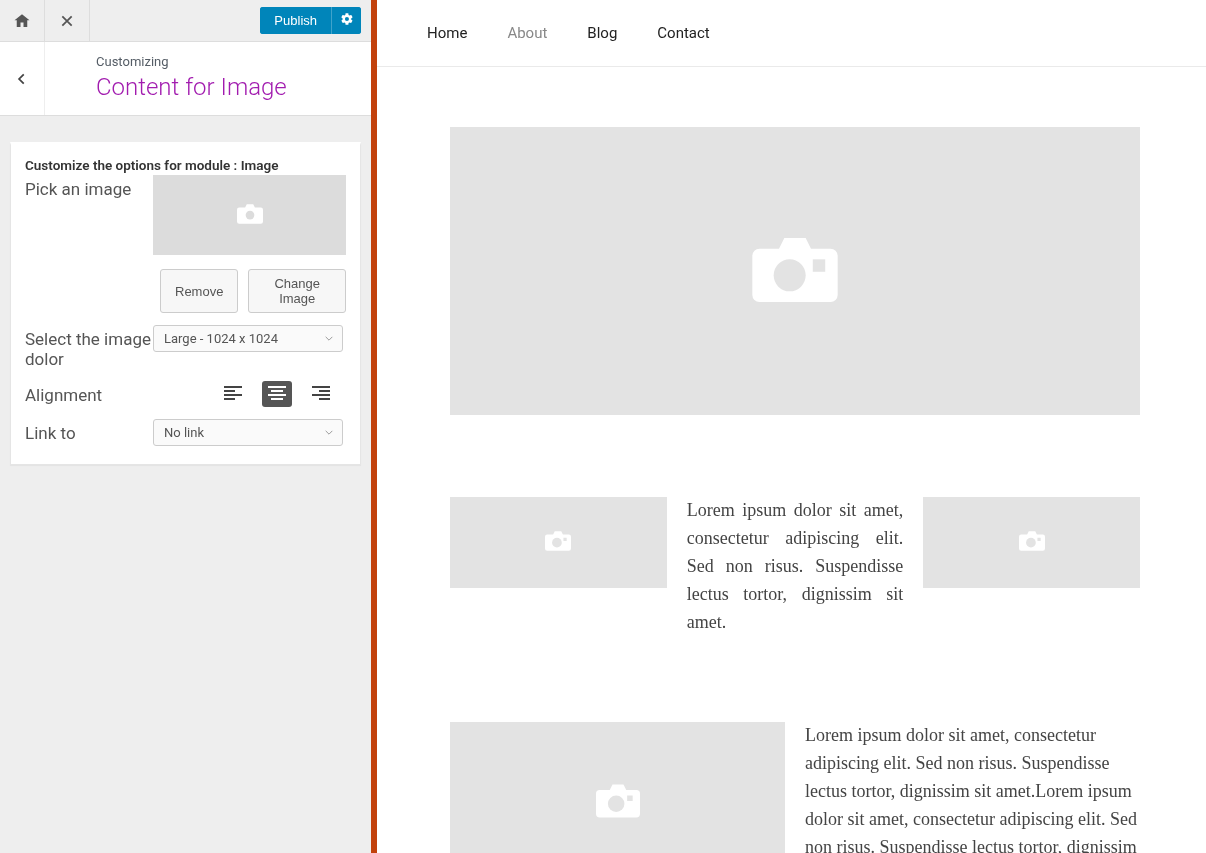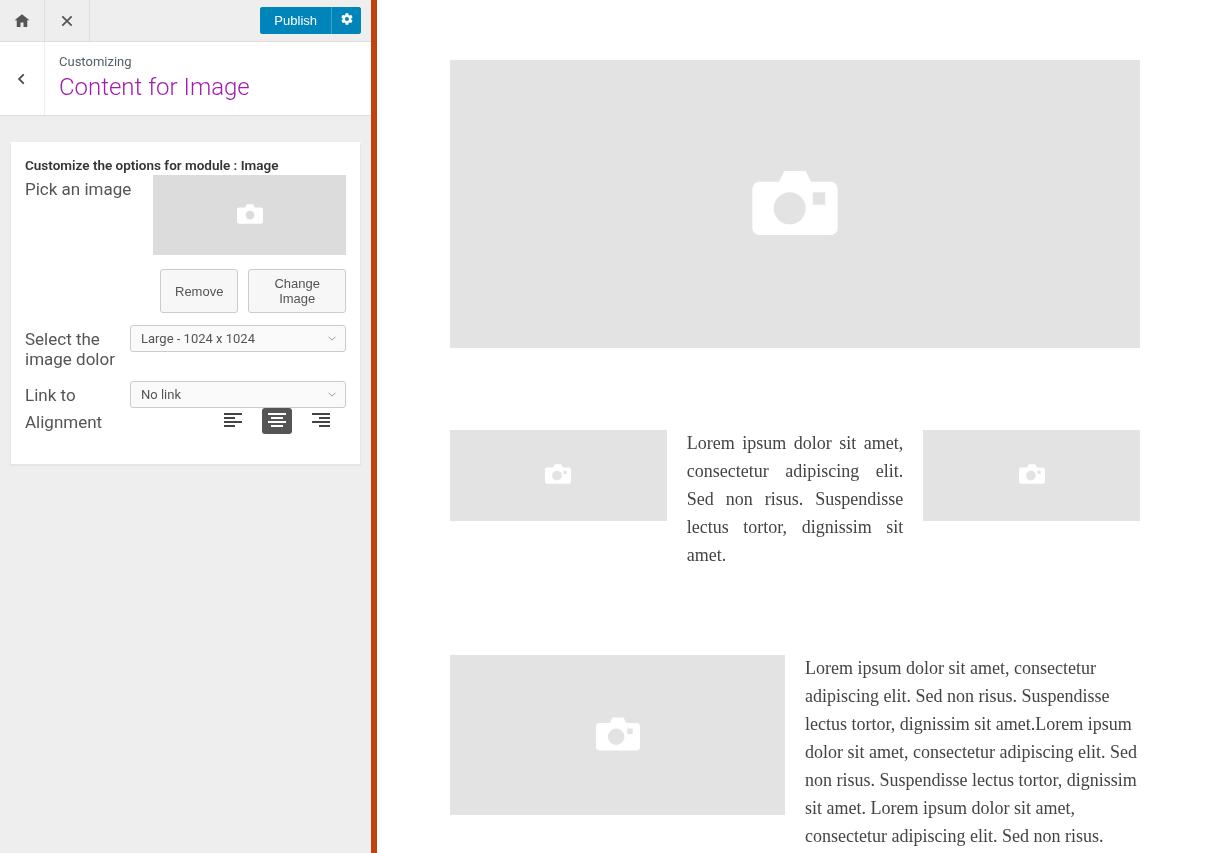--- a/index.html
+++ b/index.html
@@ -8,38 +8,38 @@
 
 .customizer { width: 377px; height: 853px; background: #eeeeee; position: absolute; top: 0; left: 0; border-right: 6px solid #c2410c; }
 .top-bar { height: 42px; background: #eeeeee; border-bottom: 1px solid #ddd; display: flex; align-items: stretch; justify-content: space-between; padding: 0 10px 0 0; }
 .top-icons { display: flex; align-items: stretch; }
 .top-icon { width: 45px; display: flex; align-items: center; justify-content: center; border-right: 1px solid #ddd; color: #555; cursor: pointer; }
 .publish-wrap { display: flex; align-items: center; }
 .publish-group { display: flex; background: #0085ba; border-radius: 3px; overflow: hidden; }
 .publish-btn { background: #0085ba; color: #fff; border: none; padding: 6px 14px; font-size: 13px; cursor: pointer; }
 .gear-btn { width: 30px; background: #0085ba; border: none; border-left: 1px solid rgba(255,255,255,0.25); color: #fff; display: flex; align-items: center; justify-content: center; cursor: pointer; }
 
-.hdr-row { background: #fff; border-bottom: 1px solid #ddd; display: flex; align-items: stretch; min-height: 74px; }
+.hdr-row { background: #fff; border-bottom: 1px solid #ddd; display: flex; align-items: stretch; min-height: 74px; gap: 37px; }
 .back-btn { width: 45px; display: flex; align-items: center; justify-content: center; border-right: 1px solid #eee; cursor: pointer; color: #444; }
 .hdr-text { padding: 12px 14px; flex: 1; }
 .hdr-small { font-size: 13px; color: #555d66; margin-bottom: 4px; }
 .hdr-big { font-size: 24px; font-weight: 300; color: #a21caf; }
 
 .panel-card { background: #fff; margin: 26px 10px 10px 10px; padding: 12px 14px 18px 14px; border: 1px solid #e5e5e5; border-top: 3px solid #fff; box-shadow: 0 1px 1px rgba(0,0,0,0.04); }
 .panel-title { font-weight: 600; font-size: 13.5px; color: #333; margin-bottom: 2px; }
 
 .row { display: flex; align-items: flex-start; margin-bottom: 12px; }
 .row-label { width: 128px; font-size: 17px; color: #555; padding-top: 4px; }
 .row-ctrl { flex: 1; }
 
 .thumb { height: 80px; background: #dcdcdc; display: flex; align-items: center; justify-content: center; color: #fff; }
 .btns { display: flex; gap: 10px; margin-top: 14px; padding-left: 7px; }
 .btn { background: #f7f7f7; border: 1px solid #ccc; color: #555; font-size: 13px; padding: 6px 14px; border-radius: 3px; cursor: pointer; }
 
-.select { width: 216px; height: 27px; border: 1px solid #ccc; border-radius: 3px; background: #fafafa; color: #555; font-size: 13px; padding: 0 28px 0 10px; display: flex; align-items: center; position: relative; cursor: pointer; }
+.select { width: 190px; height: 27px; border: 1px solid #ccc; border-radius: 3px; background: #fafafa; color: #555; font-size: 13px; padding: 0 28px 0 10px; display: flex; align-items: center; position: relative; cursor: pointer; }
 .select-caret { position: absolute; right: 8px; top: 50%; transform: translateY(-50%); color: #888; }
 
 .align-group { display: flex; gap: 14px; justify-content: flex-end; padding-right: 10px; }
 .align-item { width: 30px; height: 26px; border: 1px solid transparent; border-radius: 3px; display: flex; align-items: center; justify-content: center; cursor: pointer; color: #444; }
 .align-item.active { background: #555; color: #fff; }
 
 
 .preview { position: absolute; left: 377px; top: 0; width: 829px; height: 853px; background: #fff; overflow: hidden; }
 .prev-hdr { height: 67px; border-bottom: 1px solid #eaeaea; display: flex; align-items: center; padding-left: 50px; }
 .edit-badge { position: absolute; left: 382px; top: 8px; width: 22px; height: 22px; border-radius: 50%; background: #0085ba; color: #fff; display: flex; align-items: center; justify-content: center; cursor: pointer; }
@@ -124,34 +124,20 @@
           <button class="btn">Change Image</button>
         </div>
       </div>
     </div>
 
     <div class="row">
       <div class="row-label">Select the image dolor</div>
       <div class="row-ctrl">
         <div class="select">
           <span>Large - 1024 x 1024</span>
-          <span class="select-caret">
-            <svg width="10" height="10" viewBox="0 0 24 24" fill="none" stroke="currentColor" stroke-width="2">
-                <path d="M4 8 L12 16 L20 8"></path>
-              </svg>
-          </span>
-        </div>
-      </div>
-    </div>
-
-    <div class="row" style="margin-bottom:0;">
-      <div class="row-label">Link to</div>
-      <div class="row-ctrl">
-        <div class="select">
-          <span>No link</span>
           <span class="select-caret">
             <svg width="10" height="10" viewBox="0 0 24 24" fill="none" stroke="currentColor" stroke-width="2">
                 <path d="M4 8 L12 16 L20 8"></path>
               </svg>
           </span>
         </div>
       </div>
     </div>
 
     <div class="row">
@@ -175,32 +161,54 @@
           <div class="align-item">
             <span>
               <svg width="18" height="14" viewBox="0 0 18 14" stroke="currentColor" stroke-width="2">
                   <path d="M0 1h18M7 5h11M0 9h18M7 13h11"></path>
                 </svg>
             </span>
           </div>
         </div>
       </div>
     </div>
+
+    <div class="row" style="margin-bottom:0;">
+      <div class="row-label">Link to</div>
+      <div class="row-ctrl">
+        <div class="select">
+          <span>No link</span>
+          <span class="select-caret">
+            <svg width="10" height="10" viewBox="0 0 24 24" fill="none" stroke="currentColor" stroke-width="2">
+                <path d="M4 8 L12 16 L20 8"></path>
+              </svg>
+          </span>
+        </div>
+      </div>
+    </div>
   </div>
 </div>
 
 <div class="edit-badge">
   <span>
     <svg width="12" height="12" viewBox="0 0 24 24" fill="currentColor">
         <path d="M3 17.25V21h3.75l11-11.04-3.75-3.75L3 17.25zM20.71 7.04a1 1 0 0 0 0-1.41l-2.34-2.34a1 1 0 0 0-1.41 0l-1.83 1.83 3.75 3.75 1.83-1.83z"></path>
       </svg>
   </span>
 </div>
 
 <div class="preview">
+  <div class="prev-hdr">
+    <nav class="nav">
+      <a>Home</a>
+      <a class="muted">About</a>
+      <a>Blog</a>
+      <a>Contact</a>
+    </nav>
+  </div>
 
   <div class="prev-body">
     <div class="hero-block cam-lg">
       <span>
         <svg viewBox="0 0 24 18" fill="#ffffff">
             <path d="M9 0h6l1.5 3H22a2 2 0 0 1 2 2v11a2 2 0 0 1-2 2H2a2 2 0 0 1-2-2V5a2 2 0 0 1 2-2h5.5Z"></path>
             <circle cx="10.5" cy="10.5" r="4.5" fill="#e3e3e3"></circle>
             <rect x="17" y="6" width="3.5" height="3.5" fill="#e3e3e3"></rect>
           </svg>
       </span>

